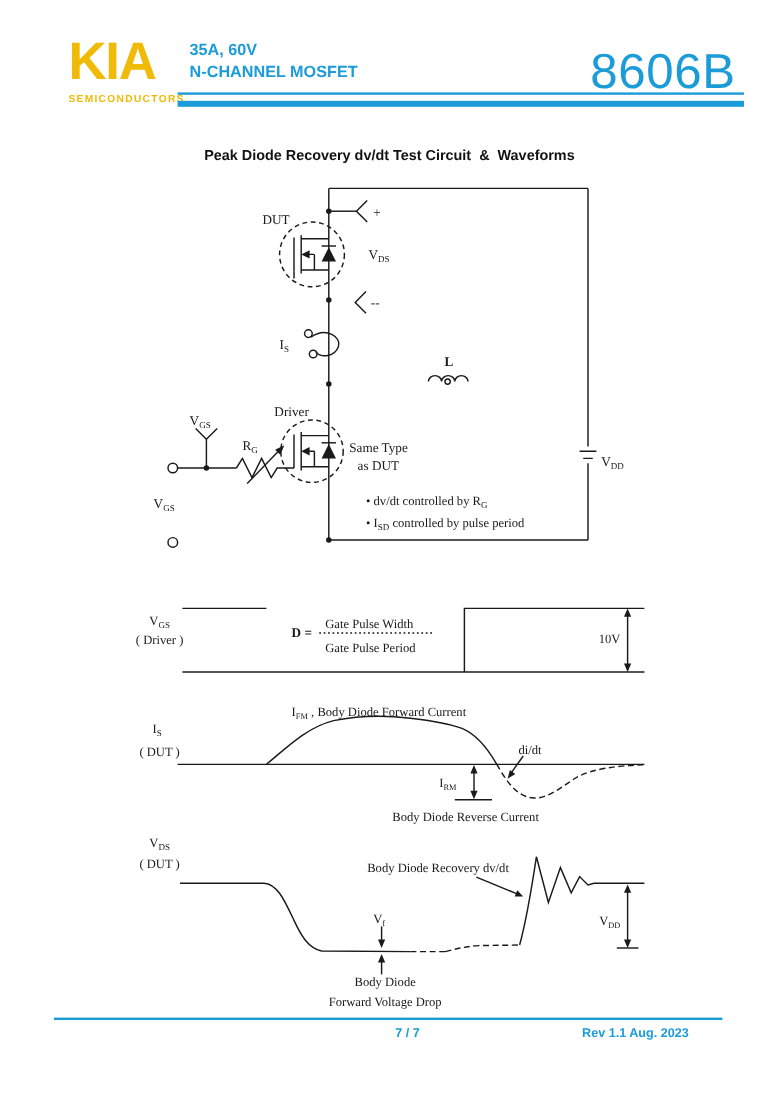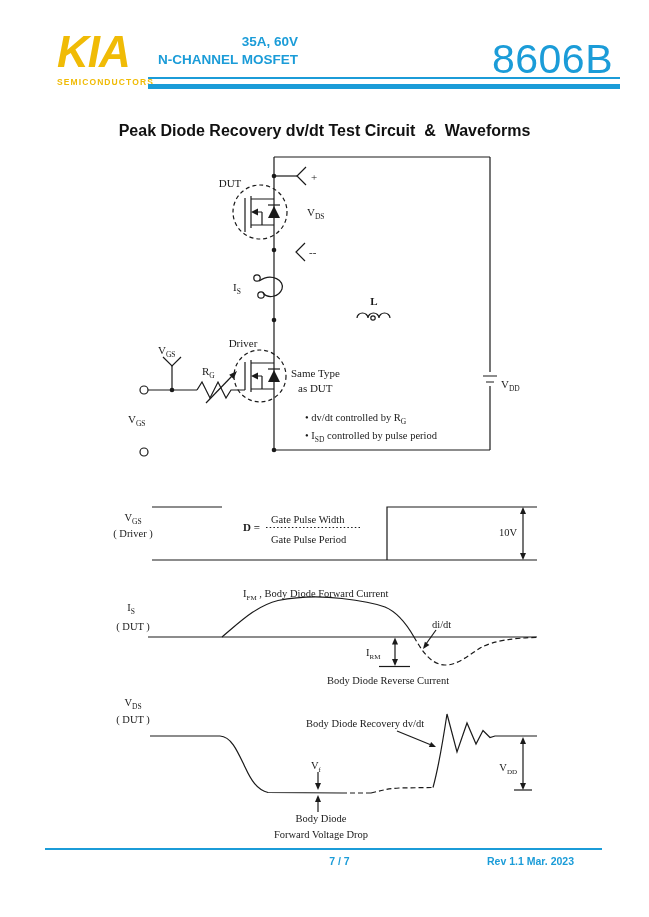--- a/index.html
+++ b/index.html
@@ -2,30 +2,30 @@
 <html><head>
 <meta charset="utf-8">
 <style>
   html,body { margin:0; padding:0; background:#fff; }
   .page {
     position:relative; width:649px; height:917px; background:#ffffff;
     font-family:"Liberation Sans", sans-serif; overflow:hidden;
   }
   
   .logo { position:absolute; left:57px; top:30px; color:#F0BB06; }
-  .logo-main { font-size:44px; font-weight:bold; letter-spacing:-1px; line-height:1; font-family:"Liberation Sans",sans-serif;font-style:italic; }
+  .logo-main { font-size:44px; font-weight:bold; letter-spacing:-1px; line-height:1; font-family:"Liberation Sans",sans-serif; }
   .logo-sub { font-size:8.5px; font-weight:bold; letter-spacing:1.1px; margin-top:3px;text-align:right; }
-  .spec { position:absolute; left:158px; top:33px; color:#1B9CD8; font-weight:bold; font-size:13.5px; line-height:1.35;text-align:right; }
+  .spec { position:absolute; left:158px; top:33px; color:#1B9CD8; font-weight:bold; font-size:13.5px; line-height:1.35; }
   .partno { position:absolute; top:36px; right:36px; color:#1B9CD8; font-size:41px; letter-spacing:0.5px; }
   .rule-thin { position:absolute; left:148px; top:77px; width:472px; height:2px; background:#1B9CD8; }
   .rule-thick { position:absolute; left:148px; top:84px; width:472px; height:5px; background:#1B9CD8; }
   
   .doc-title {
     position:absolute; left:0; top:122px; width:100%; text-align:center;
-    font-size:16px; font-weight:bold; color:#111; white-space:pre;
+    font-size:12px; font-weight:bold; color:#111; white-space:pre;
   }
   
   .diagram { position:absolute; left:0; top:0; width:649px; height:917px; }
   .diagram text { font-family:"Liberation Serif", serif; fill:#1a1a1a; }
   .ink { stroke:#1a1a1a; fill:none; stroke-width:1.2; }
   .inkfill { fill:#1a1a1a; stroke:none; }
   
   .footer-rule { position:absolute; left:45px; top:848px; width:557px; height:2px; background:#1B9CD8; }
   .page-num { position:absolute; left:0; top:855px; width:631px; text-align:center; color:#1B9CD8; font-weight:bold; font-size:10.5px;padding-left:24px; }
   .rev { position:absolute; top:855px; right:75px; color:#1B9CD8; font-weight:bold; font-size:10.5px; }
@@ -183,15 +183,15 @@
     <text x="133" y="723" font-size="10.5" text-anchor="middle">( DUT )</text>
     <text x="306" y="727" font-size="10.5">Body Diode Recovery dv/dt</text>
     <text x="311" y="769" font-size="10.5"><tspan>V</tspan><tspan dy="2.5" font-size="7">f</tspan></text>
     <text x="321" y="822" font-size="10.5" text-anchor="middle">Body Diode</text>
     <text x="321" y="838" font-size="10.5" text-anchor="middle">Forward Voltage Drop</text>
     <text x="517" y="771" font-size="10.5" text-anchor="end"><tspan>V</tspan><tspan dy="2.5" font-size="7">DD</tspan></text>
   </svg>
 
   <div class="footer-rule"></div>
   <div class="page-num">7 / 7</div>
-  <div class="rev">Rev 1.1 Mar. 2023</div>
+  <div class="rev">Rev 1.1 Aug. 2023</div>
 
 </div>
 
 </body></html>

